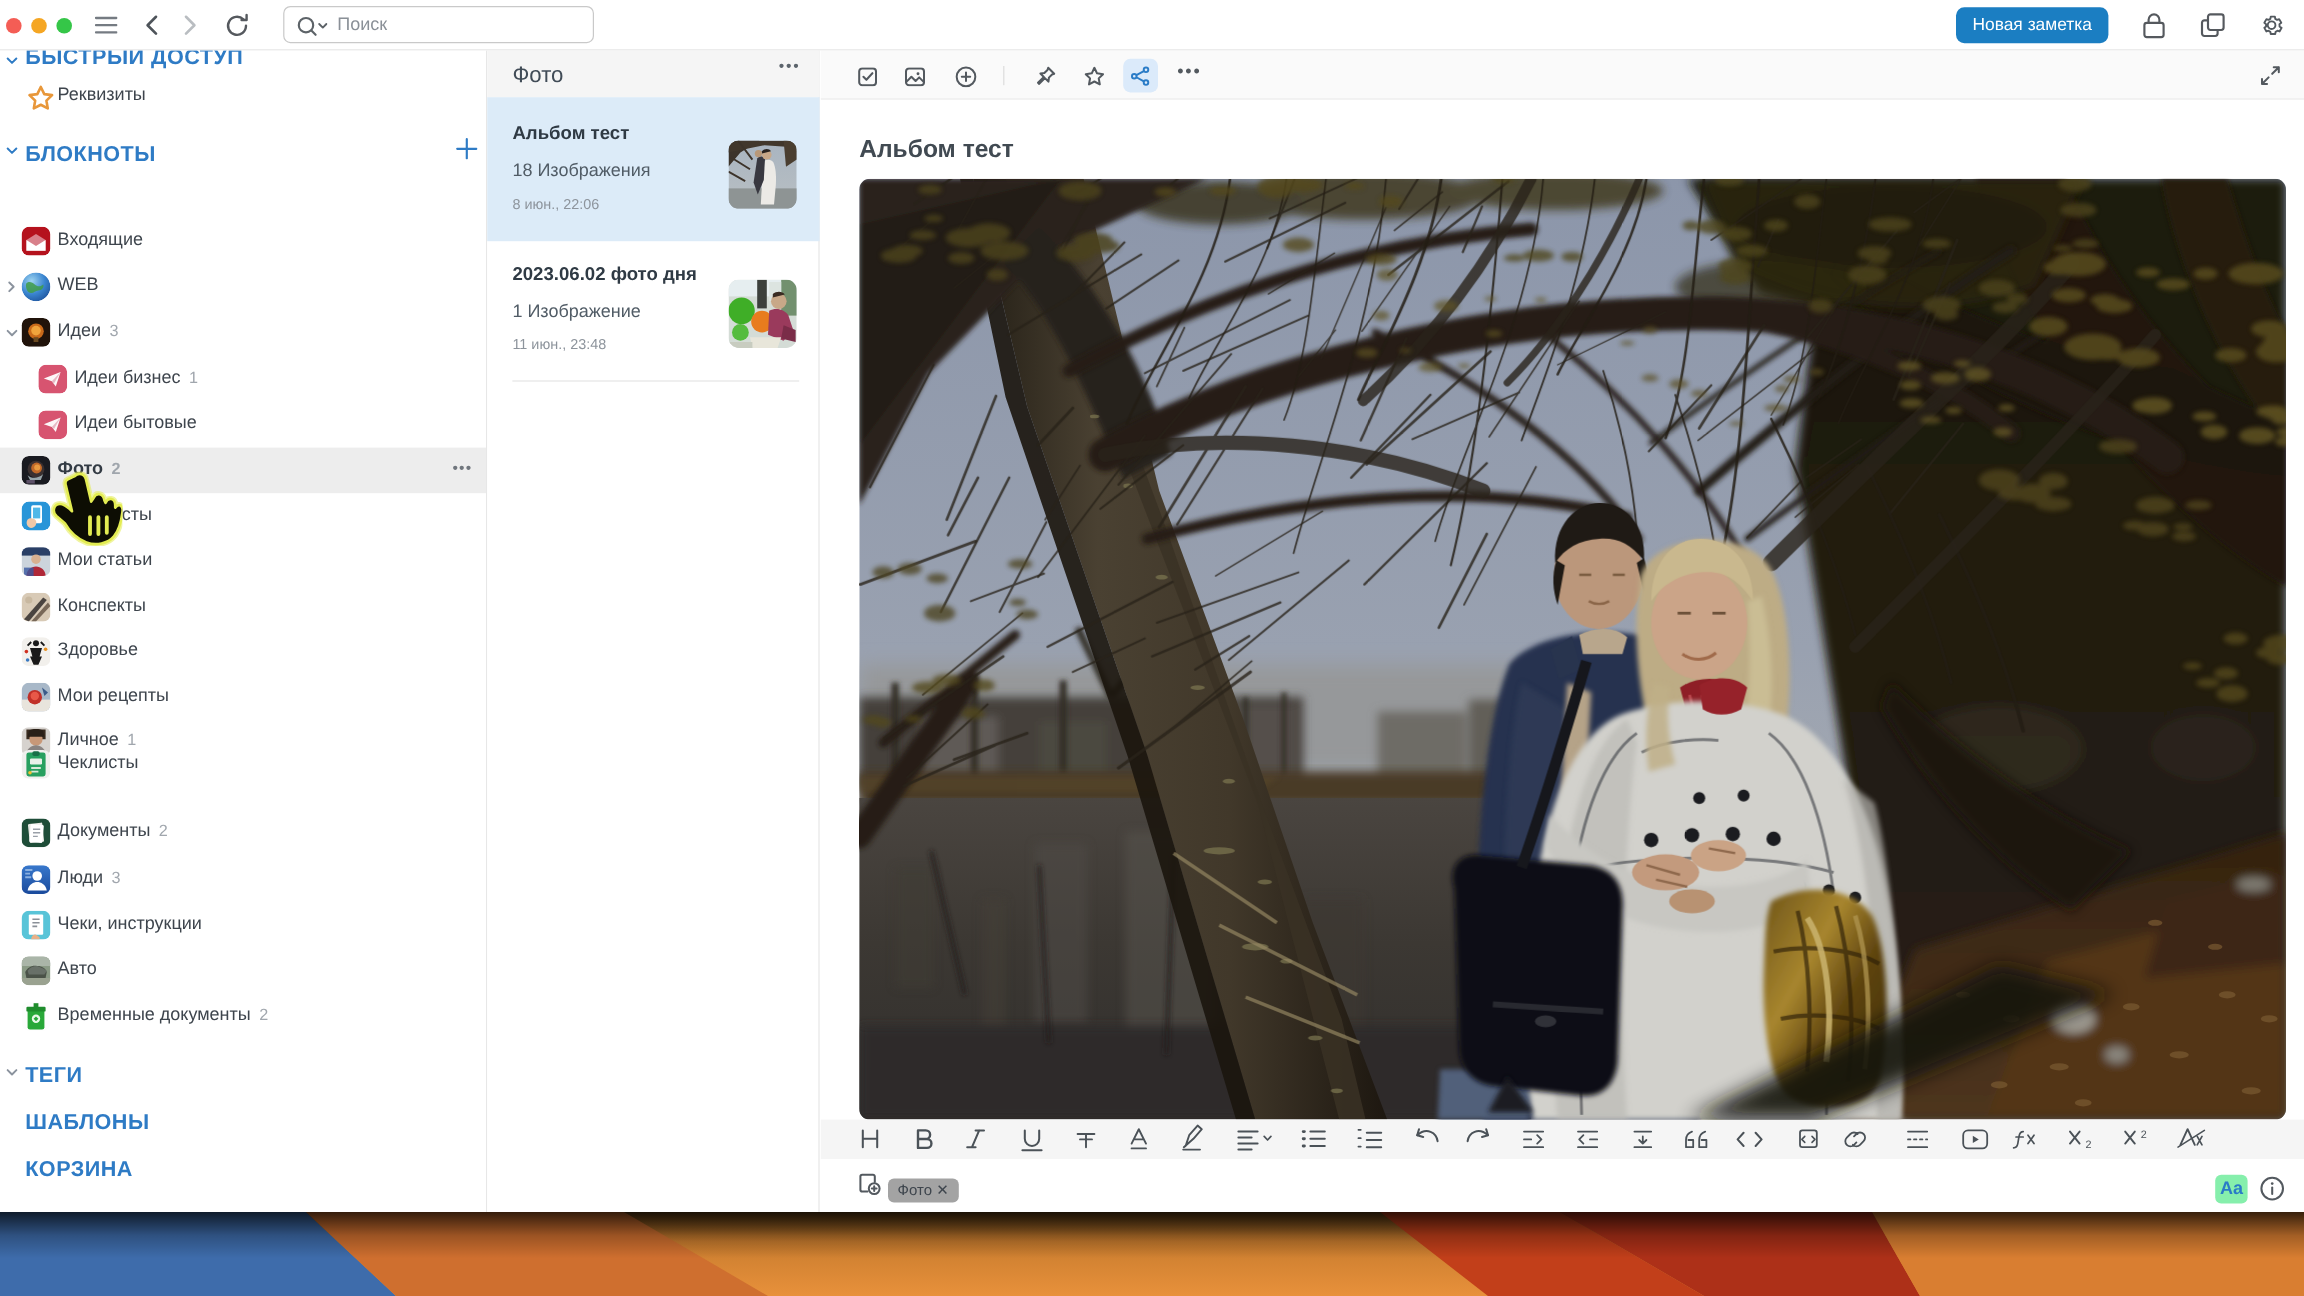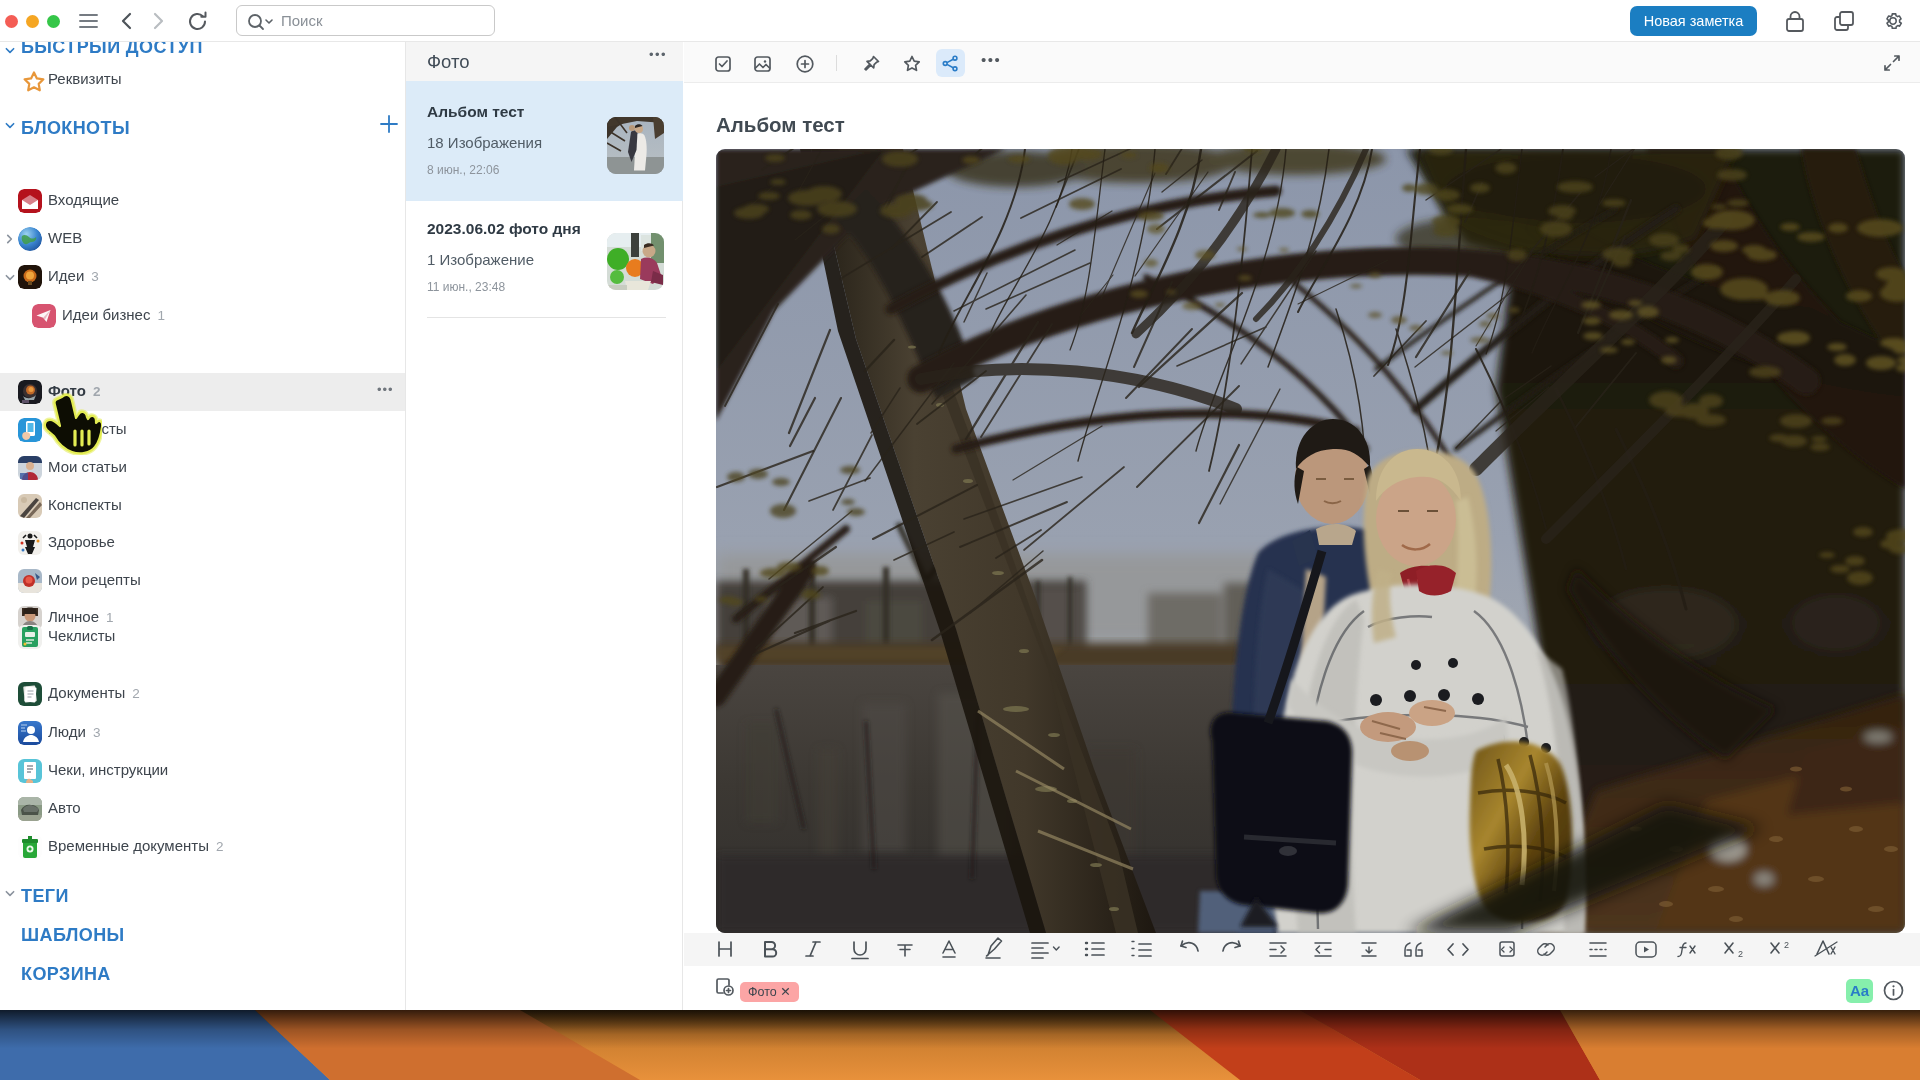--- a/index.html
+++ b/index.html
@@ -44,21 +44,21 @@
 .thumb { position:absolute; left:201px; width:57px; height:57px; border-radius:9px; overflow:hidden; }
 .csep { position:absolute; left:21px; width:239px; height:1px; background:#e4e4e4; }
 
 
 #editor { position:absolute; left:684px; top:42px; width:1236px; height:968px; background:#fff; }
 #etoolbar { position:absolute; left:0; top:0; width:1236px; height:41px; background:#fafafa; border-bottom:1px solid #ececec; }
 #etitle { position:absolute; left:32px; top:71px; font-size:20.5px; font-weight:600; color:#414a52; }
 #photo { position:absolute; left:32px; top:107px; width:1189px; height:784px; border-radius:9px; overflow:hidden; }
 #fmtbar { position:absolute; left:0; top:891px; width:1236px; height:33px; background:#f5f5f5; }
 #tagrow { position:absolute; left:0; top:924px; width:1236px; height:41px; background:#fff; }
-.tagchip { position:absolute; left:56px; top:16px; height:20px; background:#fca5a5; border-radius:5px; font-size:12.5px; color:#3e454d; line-height:21px; padding:0 8px; }
+.tagchip { position:absolute; left:56px; top:16px; height:20px; background:#a3a3a3; border-radius:5px; font-size:12.5px; color:#3e454d; line-height:21px; padding:0 8px; }
 .aabtn { position:absolute; left:1162px; top:13px; width:27px; height:24px; background:#86efac; border-radius:5px; color:#2a7cc7; font-size:15px; font-weight:bold; text-align:center; line-height:24px; }
 
 svg { display:block; }
 .icon { stroke:#53595f; fill:none; stroke-width:1.7; stroke-linecap:round; stroke-linejoin:round; }
 </style>
 </head>
 <body>
 
 <div id="wall">
 <svg width="1920" height="70" viewBox="0 0 1920 70">
@@ -186,20 +186,28 @@
         </svg>
     <div class="txt">Идеи<span class="cnt">3</span></div>
   </div>
   <div class="srow" style="top:255px;">
     <svg class="ic ind" width="24" height="24" viewBox="0 0 24 24">
           <rect width="24" height="24" rx="6" fill="#d75470"></rect>
           <path d="M4.5 11.5l14-5.5-4 12-3.3-4.2L4.5 11.5z" fill="#fff" opacity=".95"></path>
           <path d="M11.2 13.8l7.3-7.8-5.5 9.5z" fill="#e8b8c4"></path>
         </svg>
     <div class="txt ind">Идеи бизнес<span class="cnt">1</span></div>
+  </div>
+  <div class="srow" style="top:293px;">
+    <svg class="ic ind" width="24" height="24" viewBox="0 0 24 24">
+          <rect width="24" height="24" rx="6" fill="#d75470"></rect>
+          <path d="M4.5 11.5l14-5.5-4 12-3.3-4.2L4.5 11.5z" fill="#fff" opacity=".95"></path>
+          <path d="M11.2 13.8l7.3-7.8-5.5 9.5z" fill="#e8b8c4"></path>
+        </svg>
+    <div class="txt ind">Идеи бытовые</div>
   </div>
   <div class="srow" style="top:331px;">
     <svg class="ic" width="24" height="24" viewBox="0 0 24 24">
           <rect width="24" height="24" rx="6" fill="#191a20"></rect>
           <circle cx="12" cy="11" r="7" fill="#3a3030"></circle>
           <circle cx="12.5" cy="10" r="4.5" fill="#c06828"></circle>
           <circle cx="13" cy="9.5" r="2.5" fill="#e89a40"></circle>
           <path d="M5 16c3 3 9 3 13-1l-2 5H7z" fill="#b8c8cc" opacity=".8"></path>
           <path d="M4 20h7v3H4z" fill="#7a6a88" opacity=".7"></path>
         </svg>

